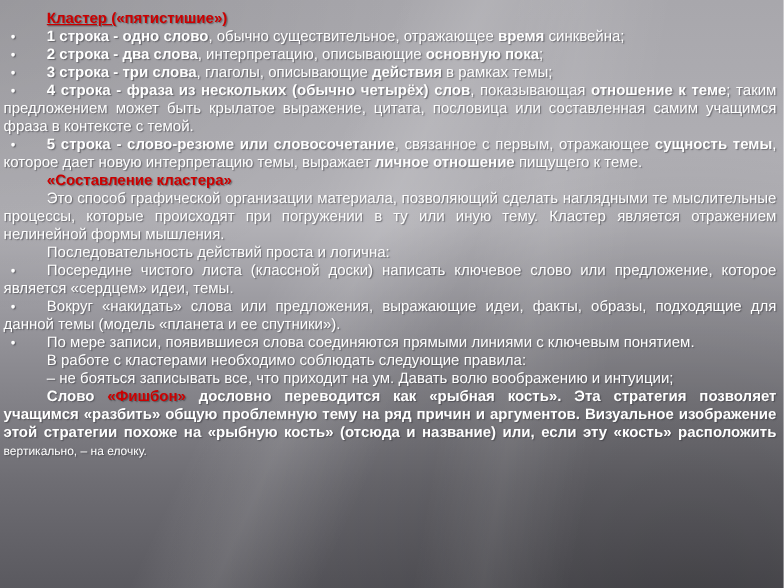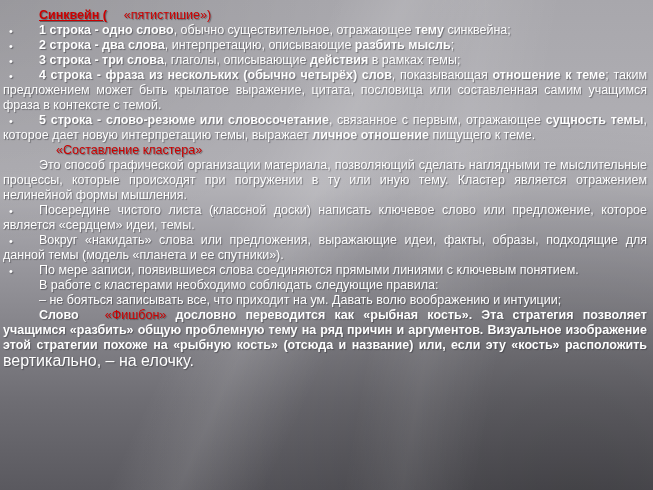--- a/index.html
+++ b/index.html
@@ -32,37 +32,38 @@
     position:relative;
     text-shadow:1px 1px 1px rgba(50,50,55,0.55);
   }
   .block.para,.block.bullet,.block.heading{text-indent:36px;}
   .bullet .marker{
     position:absolute;left:6px;top:1px;
     text-indent:0;font-size:11px;line-height:15px;
   }
   .run{font-weight:normal;}
   .run-b{font-weight:bold;}
-  .run-r{color:#cc0000;font-weight:normal;padding-left:17px;}
+  .run-r{color:#cc0000;font-weight:bold;}
   .run-ru{color:#cc0000;font-weight:bold;text-decoration:underline;}
-  .run-sm{font-size:16px;margin-top:16px;}
+  .run-sm{font-size:10px;margin-top:16px;}
 </style>
 </head>
 <body>
 
 <div class="slide">
   <div class="body-text">
-      <div class="block heading"><span class="run-ru">Синквейн (</span><span class="run-r">«пятистишие»)</span></div>
-      <div class="block bullet"><span class="marker">•</span><span class="run-b">1 строка - одно слово</span><span class="run">, обычно существительное, отражающее </span><span class="run-b">тему</span><span class="run"> синквейна;</span></div>
-      <div class="block bullet"><span class="marker">•</span><span class="run-b">2 строка - два слова</span><span class="run">, интерпретацию, описывающие </span><span class="run-b">разбить мысль</span><span class="run">;</span></div>
+      <div class="block heading"><span class="run-ru">Кластер (</span><span class="run-r">«пятистишие»)</span></div>
+      <div class="block bullet"><span class="marker">•</span><span class="run-b">1 строка - одно слово</span><span class="run">, обычно существительное, отражающее </span><span class="run-b">время</span><span class="run"> синквейна;</span></div>
+      <div class="block bullet"><span class="marker">•</span><span class="run-b">2 строка - два слова</span><span class="run">, интерпретацию, описывающие </span><span class="run-b">основную пока</span><span class="run">;</span></div>
       <div class="block bullet"><span class="marker">•</span><span class="run-b">3 строка - три слова</span><span class="run">, глаголы, описывающие </span><span class="run-b">действия</span><span class="run"> в рамках темы;</span></div>
       <div class="block bullet"><span class="marker">•</span><span class="run-b">4 строка - фраза из нескольких (обычно четырёх) слов</span><span class="run">, показывающая </span><span class="run-b">отношение к теме</span><span class="run">; таким предложением может быть крылатое выражение, цитата, пословица или составленная самим учащимся фраза в контексте с темой.</span></div>
       <div class="block bullet"><span class="marker">•</span><span class="run-b">5 строка - слово-резюме или словосочетание</span><span class="run">, связанное с первым, отражающее </span><span class="run-b">сущность темы</span><span class="run">, которое дает новую интерпретацию темы, выражает </span><span class="run-b">личное отношение</span><span class="run"> пищущего к теме.</span></div>
       <div class="block heading"><span class="run-r">«Составление кластера»</span></div>
       <div class="block para"><span class="run">Это способ графической организации материала, позволяющий сделать наглядными те мыслительные процессы, которые происходят при погружении в ту или иную тему. Кластер является отражением нелинейной формы мышления.</span></div>
+      <div class="block para"><span class="run">Последовательность действий проста и логична:</span></div>
       <div class="block bullet"><span class="marker">•</span><span class="run">Посередине чистого листа (классной доски) написать ключевое слово или предложение, которое является «сердцем» идеи, темы.</span></div>
       <div class="block bullet"><span class="marker">•</span><span class="run">Вокруг «накидать» слова или предложения, выражающие идеи, факты, образы, подходящие для данной темы (модель «планета и ее спутники»).</span></div>
       <div class="block bullet"><span class="marker">•</span><span class="run">По мере записи, появившиеся слова соединяются прямыми линиями с ключевым понятием.</span></div>
       <div class="block para"><span class="run">В работе с кластерами необходимо соблюдать следующие правила:</span></div>
       <div class="block para"><span class="run">– не бояться записывать все, что приходит на ум. Давать волю воображению и интуиции;</span></div>
       <div class="block para"><span class="run-b">Слово </span><span class="run-r">«Фишбон»</span><span class="run-b"> дословно переводится как «рыбная кость». Эта стратегия позволяет учащимся «разбить» общую проблемную тему на ряд причин и аргументов. Визуальное изображение этой стратегии похоже на «рыбную кость» (отсюда и название) или, если эту «кость» расположить </span><span class="run-sm">вертикально, – на елочку.</span></div>
     </div>
 </div>
 
 </body></html>

